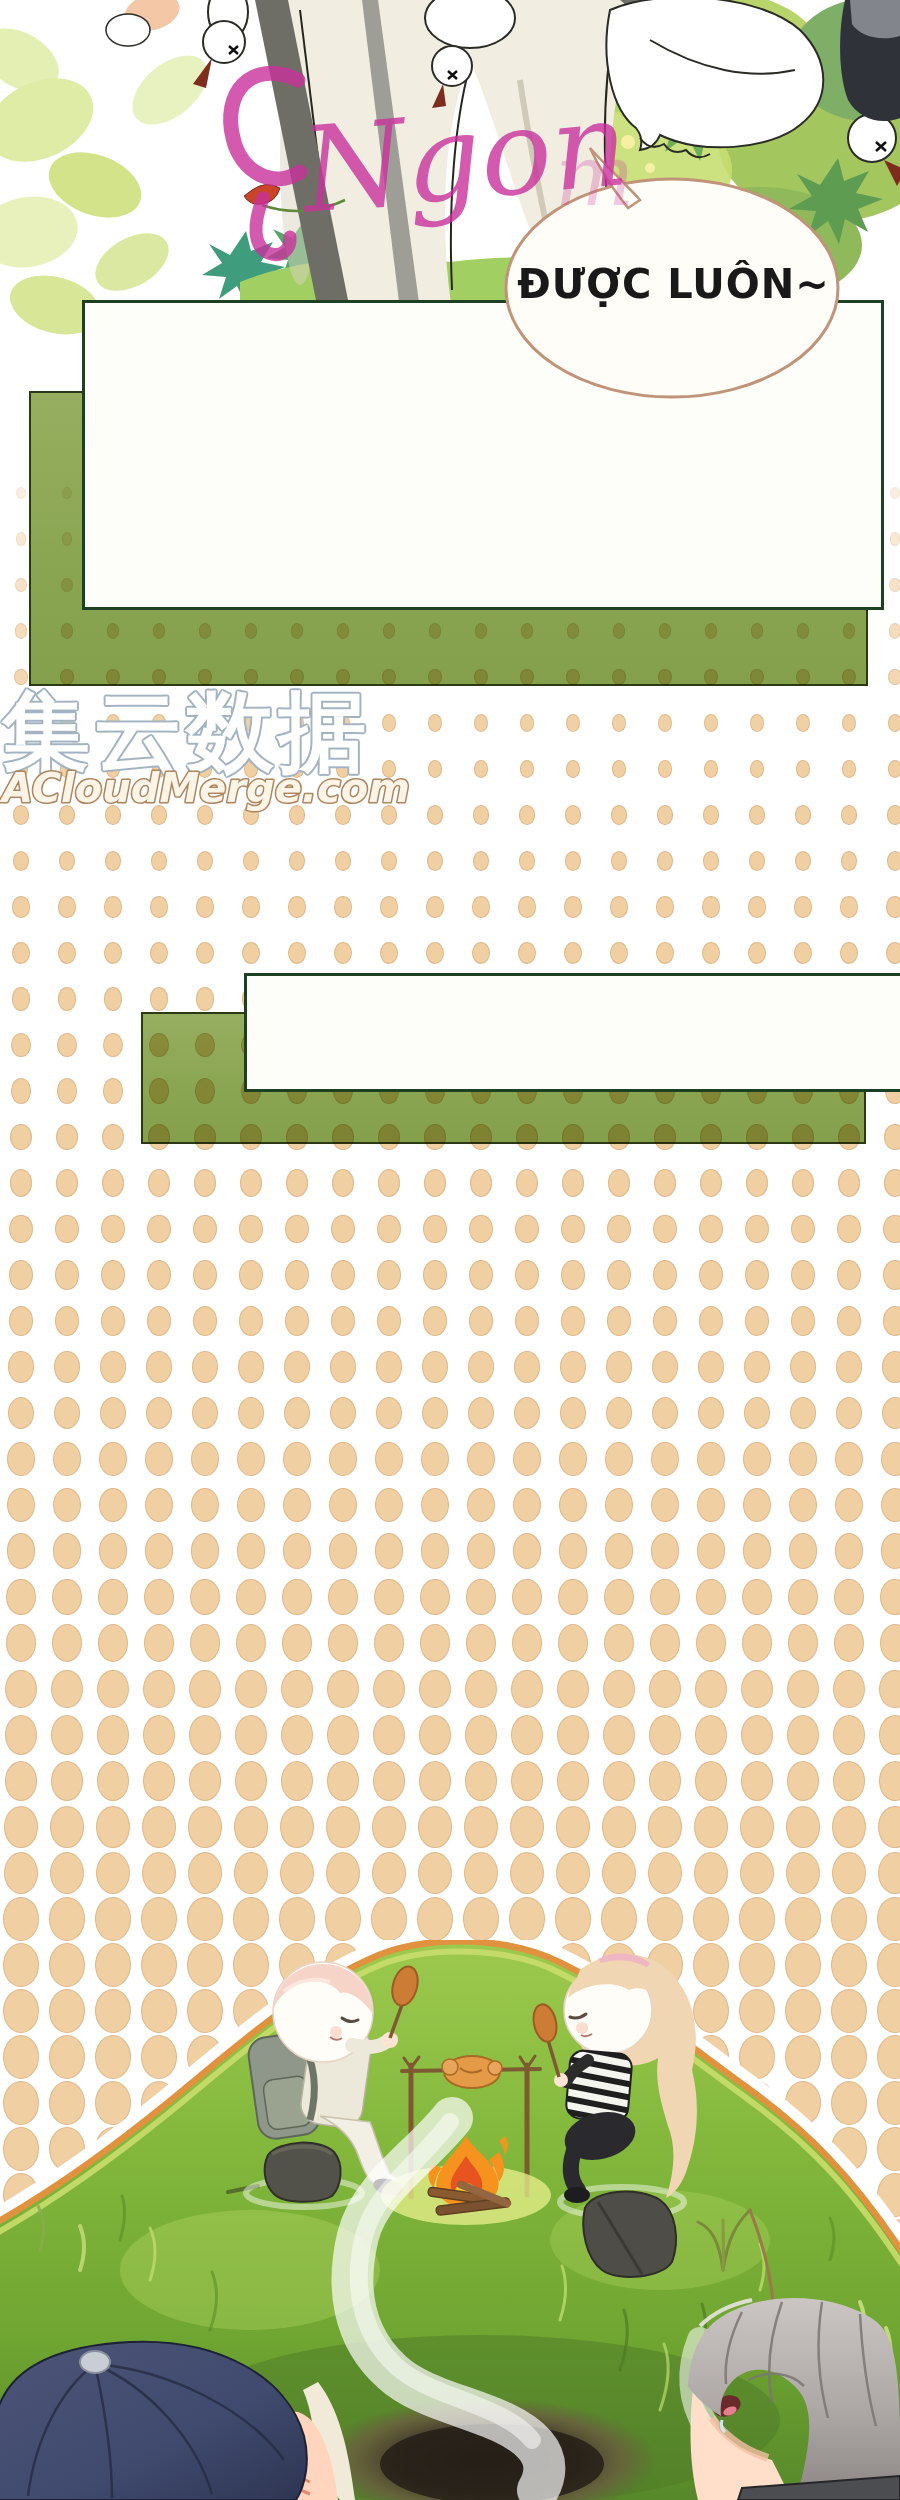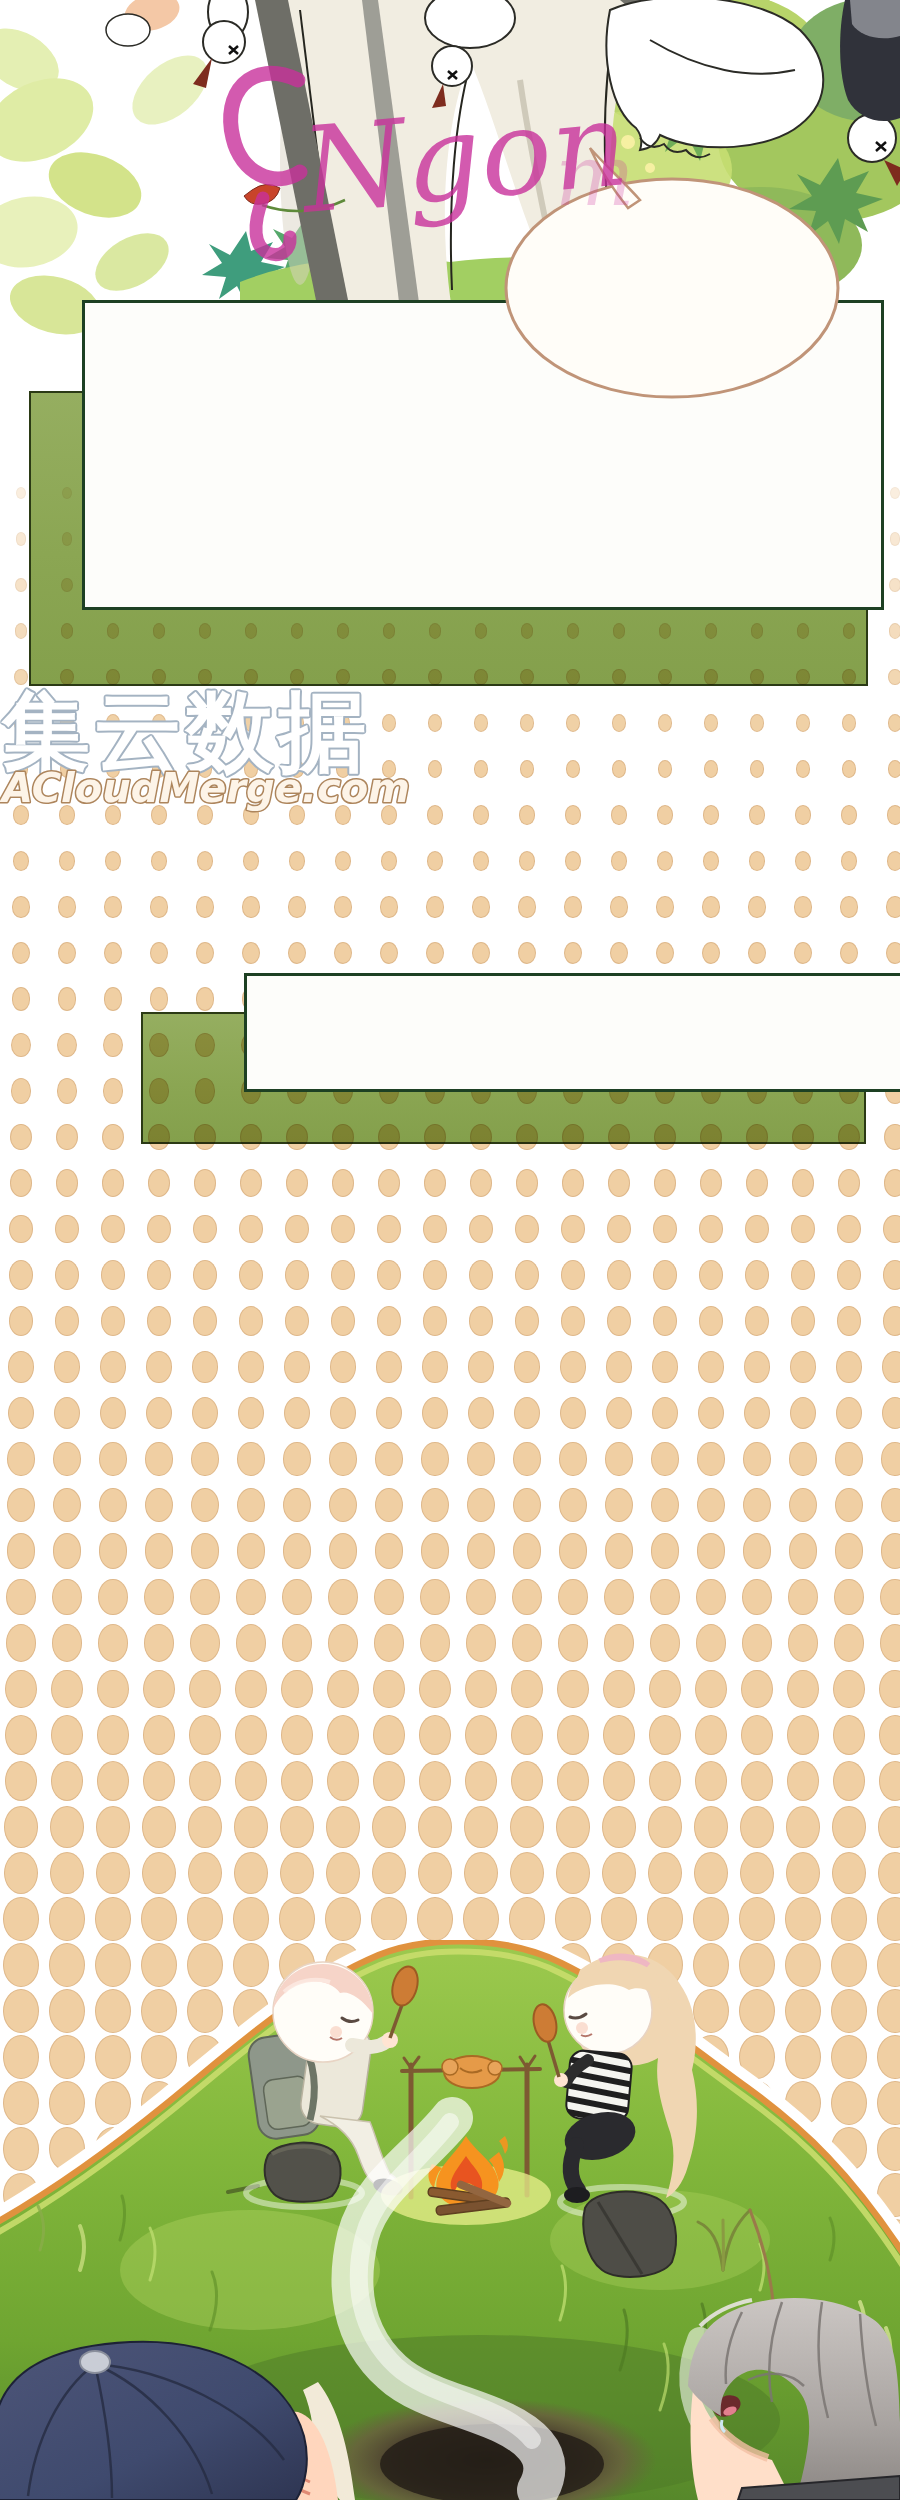--- a/index.html
+++ b/index.html
@@ -918,20 +918,21 @@
       <s style="left: 877px; top: 2218.75px; width: 34px; height: 42.5px; opacity: 1; background: rgb(240, 207, 163); border-color: rgba(197, 150, 100, 0.4);"></s>
     </div>
 
   <div class="white-box" style="left:82px;top:300px;width:796px;height:304px;"></div>
   <div class="white-box" style="left:244px;top:973px;width:660px;height:113px;"></div>
 
   <svg class="bubble-wrap" width="350" height="285" viewBox="0 0 350 285" xmlns="http://www.w3.org/2000/svg">
     <ellipse cx="172" cy="166" rx="166" ry="109" fill="#fffdf8" stroke="#c09478" stroke-width="3"></ellipse>
     <path d="M140 78 C124 60 104 42 90 26 C100 48 112 66 128 86 Z" fill="#fffdf8" stroke="#c09478" stroke-width="2.5"></path>
   </svg>
+  <div class="bubble-text">ĐƯỢC LUÔN~</div>
 
   <svg class="wm-site" width="460" height="200" viewBox="0 0 460 200" xmlns="http://www.w3.org/2000/svg">
     <text x="2" y="132" font-size="88" font-weight="bold" letter-spacing="4" font-family="DejaVu Sans, sans-serif" fill="#ffffff" stroke="#a4b3c2" stroke-width="4" paint-order="stroke" stroke-linejoin="round">集云数据</text>
     <text x="2" y="172" font-size="40" font-weight="bold" font-style="italic" font-family="DejaVu Sans, sans-serif" fill="#fdf4e8" stroke="#ad855c" stroke-width="3" paint-order="stroke" stroke-linejoin="round">ACloudMerge.com</text>
   </svg>
 
   <svg id="bottom-illu" viewBox="0 0 900 560" xmlns="http://www.w3.org/2000/svg">
     <defs>
       <linearGradient id="grassGrad" x1="0" y1="0" x2="0" y2="1">
         <stop offset="0%" stop-color="#9cc94e"></stop>

